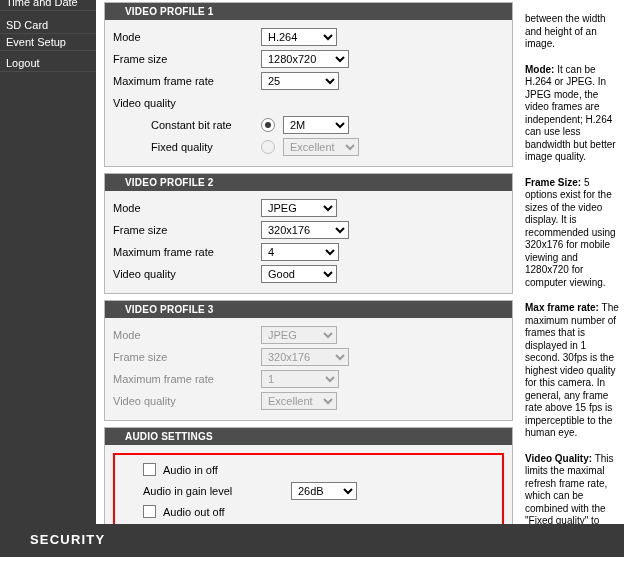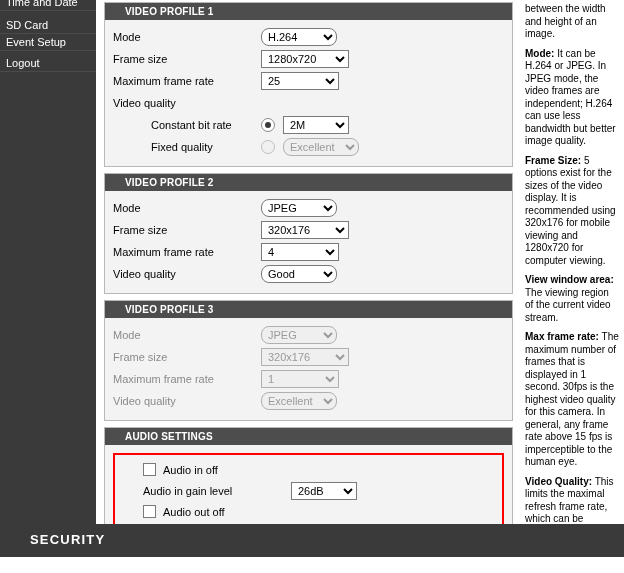--- a/index.html
+++ b/index.html
@@ -98,21 +98,21 @@
     color: #000;
   }
   select.dim {
     color: #9a9a9a;
     background: #efefef;
     border-color: #b0b0b0;
   }
   select.w-narrow { width: 48px; }
   select.w-small  { width: 78px; }
   select.w-mid    { width: 66px; }
-  select.w-wide   { width: 76px; border-radius: 8px; }
+  select.w-wide   { width: 76px; }
   select.w-xwide  { width: 88px; }
 
   .radio {
     width: 12px; height: 12px;
     border-radius: 50%;
     border: 1px solid #8a8a8a;
     background: #ffffff;
     margin-right: 8px;
     position: relative;
     flex: 0 0 auto;
@@ -163,21 +163,21 @@
     width: 103px;
     height: 540px;
     background: #ffffff;
     padding: 0 4px 0 4px;
     box-sizing: border-box;
     font-size: 10px;
     line-height: 12.5px;
     color: #000;
     overflow: hidden;
   }
-  .help p { margin: 3px 0 7px 0; }
+  .help p { margin: 13px 0 7px 0; }
   .help b { font-weight: bold; }
 
   
   .footer {
     position: absolute;
     left: 0;
     bottom: 16px;
     width: 624px;
     height: 33px;
     background: #3a3a3a;
@@ -344,21 +344,20 @@
         </div>
       </div>
     </div>
 
   </div>
 
   <div class="help">
     <p>between the width and height of an image.</p>
     <p><b>Mode:</b><span> It can be H.264 or JPEG. In JPEG mode, the video frames are independent; H.264 can use less bandwidth but better image quality.</span></p>
     <p><b>Frame Size:</b><span> 5 options exist for the sizes of the video display. It is recommended using 320x176 for mobile viewing and 1280x720 for computer viewing.</span></p>
-    <p><b>View window area:</b><span> The viewing region of the current video stream.</span></p>
     <p><b>Max frame rate:</b><span> The maximum number of frames that is displayed in 1 second. 30fps is the highest video quality for this camera. In general, any frame rate above 15 fps is imperceptible to the human eye.</span></p>
     <p><b>Video Quality:</b><span> This limits the maximal refresh frame rate, which can be combined with the "Fixed quality" to optimize the bandwidth utilization and video quality. If the User wants to fix the bandwidth utilization regardless of the video quality, choose "Constant bit rate" and select the desired bandwidth.</span></p>
 
   </div>
 
   <div class="footer">
     <div class="brand">SECURITY</div>
   </div>
 
 </div>

